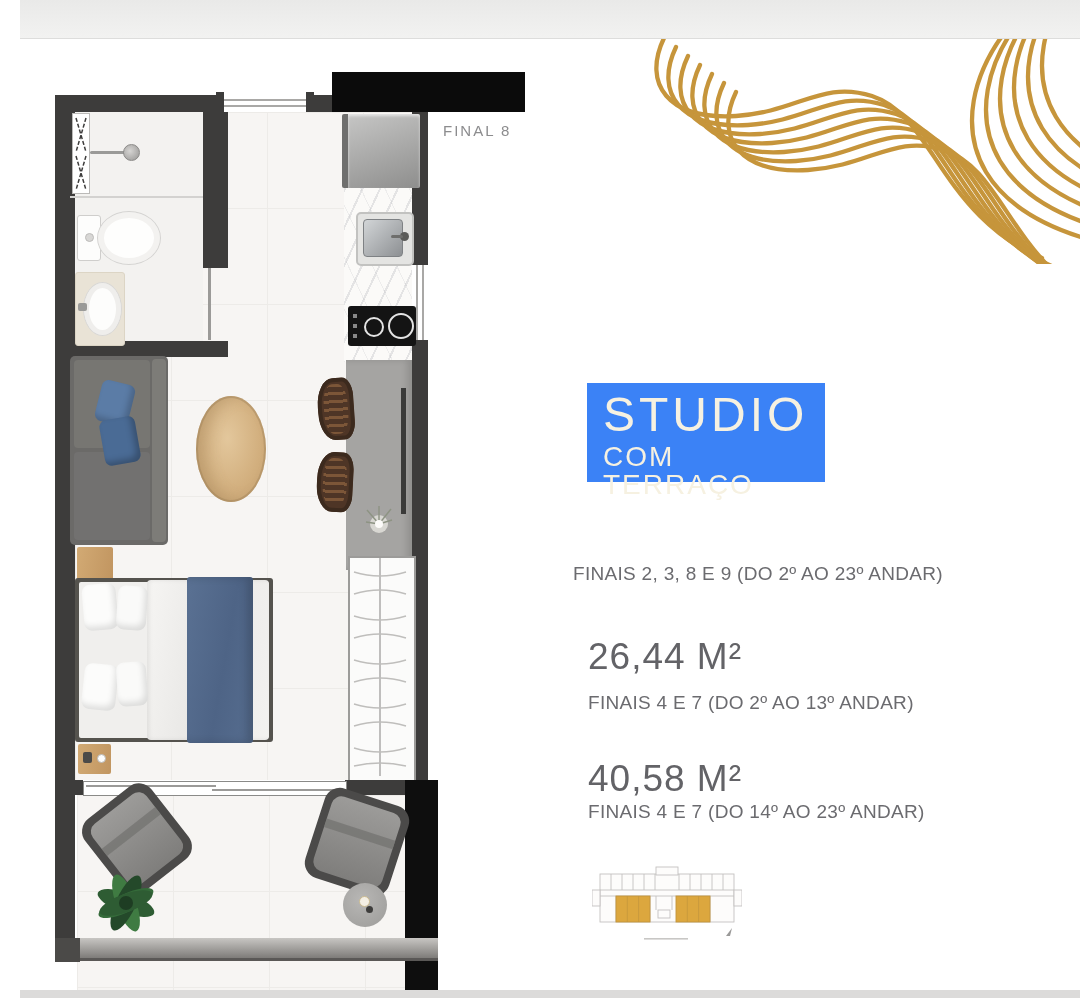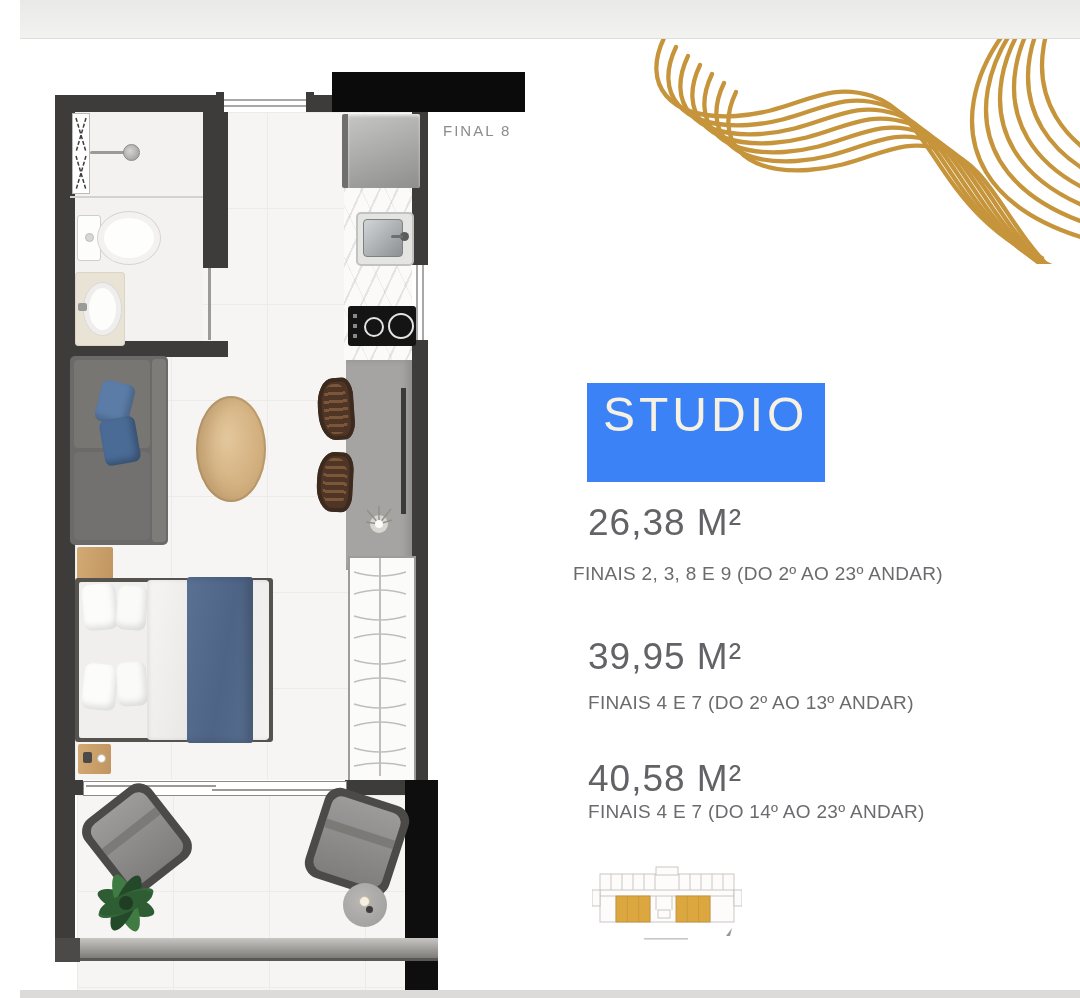--- a/index.html
+++ b/index.html
@@ -201,26 +201,26 @@
         <circle cx="46" cy="48" r="7" fill="#1E3D23"></circle>
       </g>
     </svg>
 
     <div class="abs" style="left:0;top:868px;width:383px;height:20px;background:linear-gradient(#C8C6C3,#7E7C79);border-bottom:3px solid #5A5856;"></div>
     <div class="abs" style="left:0;top:868px;width:25px;height:24px;background:#4B4A48;"></div>
   </div>
 
   <div class="abs badge" style="left:567px;top:383px;width:238px;height:99px;">
     <div class="abs t1" style="left:16px;top:8px;">STUDIO</div>
+    <div class="abs t2" style="left:16px;top:60px;">COM TERRAÇO</div>
   </div>
 
-  <div class="abs area-num" style="left:568px;top:502px;">26,38 M²</div>
   <div class="abs area-det" style="left:553px;top:563px;">FINAIS 2, 3, 8 E 9 (DO 2º AO 23º ANDAR)</div>
 
-  <div class="abs area-num" style="left:568px;top:636px;">39,95 M²</div>
+  <div class="abs area-num" style="left:568px;top:636px;">26,44 M²</div>
   <div class="abs area-det" style="left:568px;top:692px;">FINAIS 4 E 7 (DO 2º AO 13º ANDAR)</div>
 
   <div class="abs area-num" style="left:568px;top:758px;">40,58 M²</div>
   <div class="abs area-det" style="left:568px;top:801px;">FINAIS 4 E 7 (DO 14º AO 23º ANDAR)</div>
 
   <svg class="abs" style="left:572px;top:862px;" width="150" height="100" viewBox="0 0 150 100">
     <g stroke="#C3C2C0" stroke-width="0.9" fill="#FDFCFB">
       <rect x="8" y="12" width="134" height="48"></rect>
       <rect x="64" y="5" width="22" height="8"></rect>
       <rect x="0" y="28" width="8" height="16"></rect>

